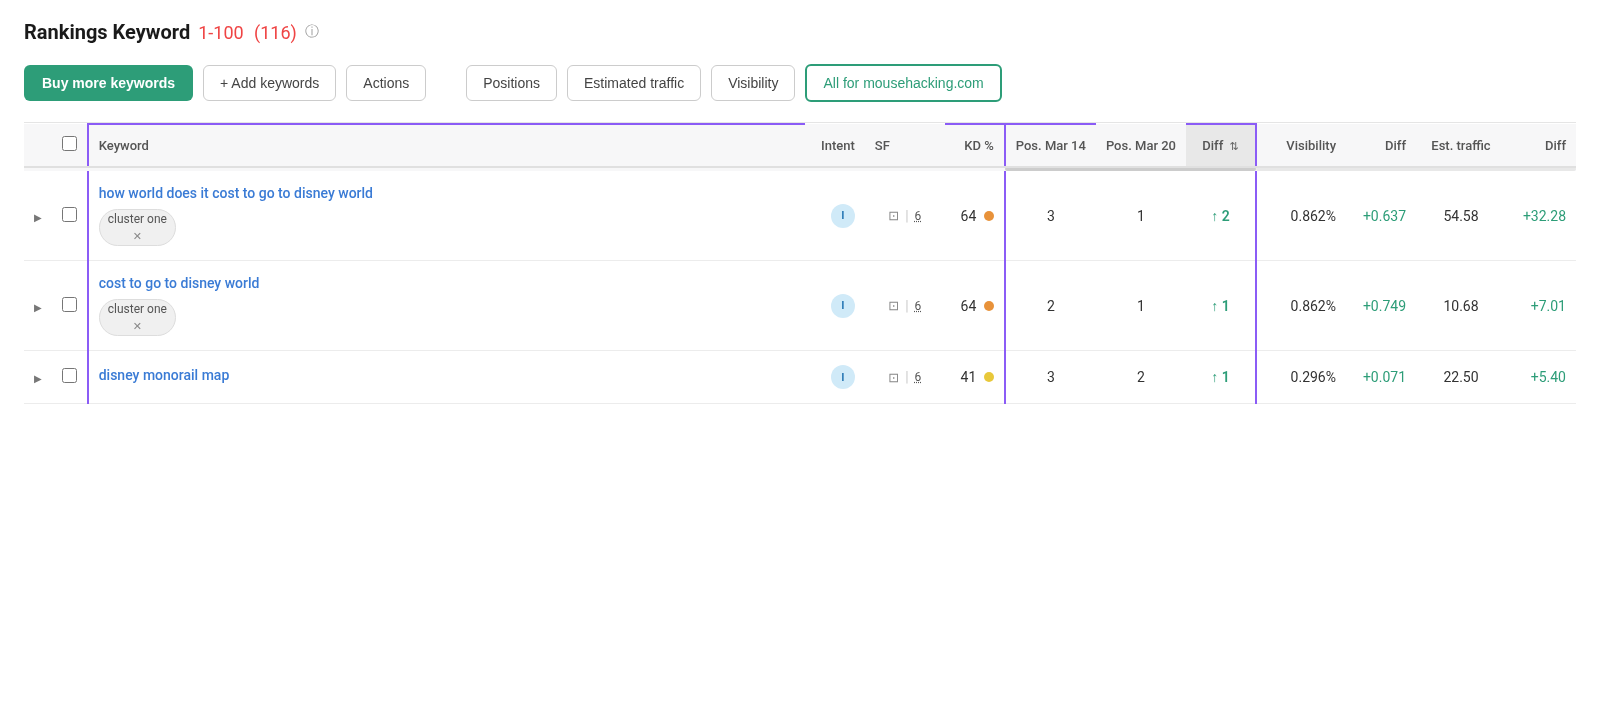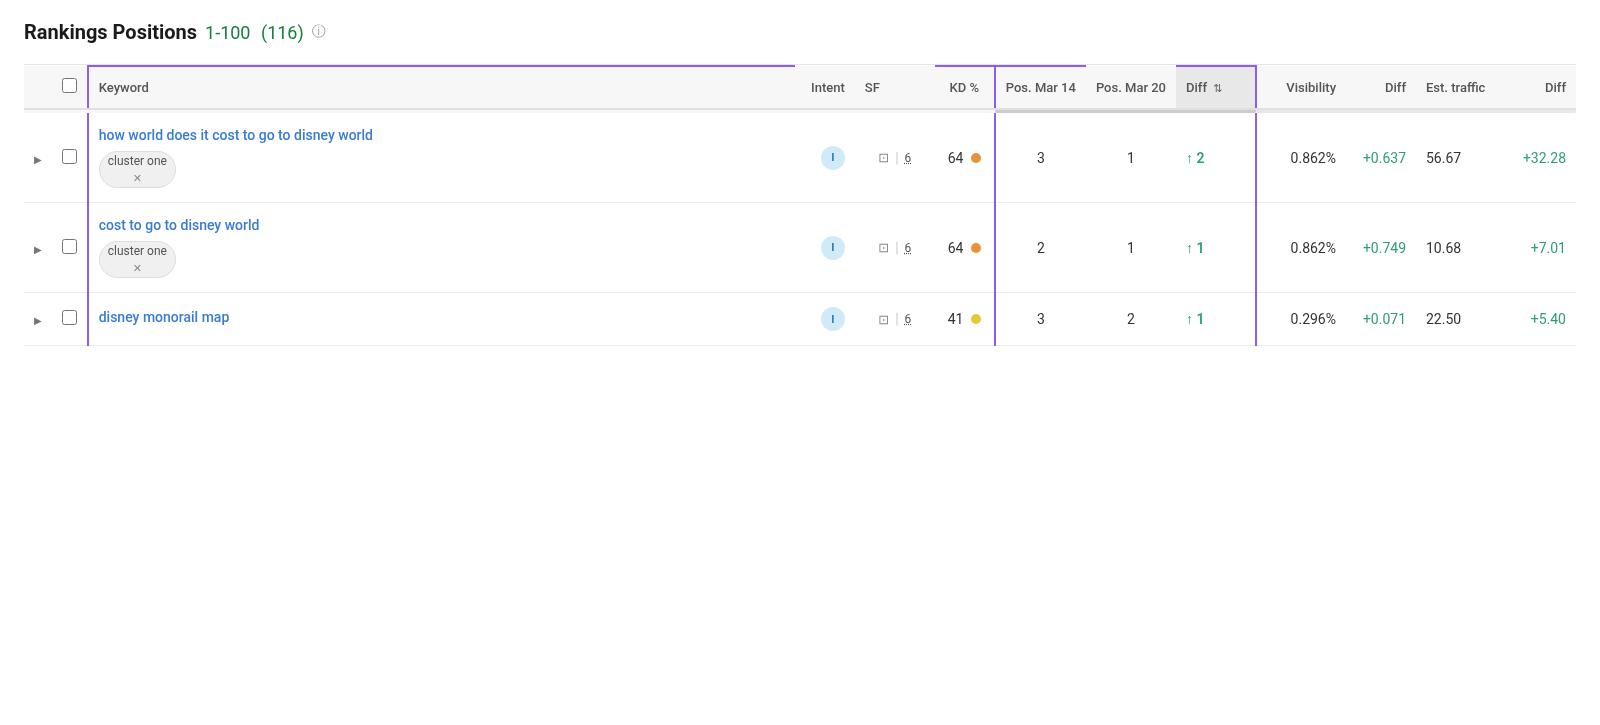--- a/index.html
+++ b/index.html
@@ -20,21 +20,21 @@
       margin-bottom: 20px;
     }
     .page-title-main {
       font-size: 20px;
       font-weight: 700;
       color: #1a1a1a;
     }
     .page-title-range {
       font-size: 18px;
       font-weight: 400;
-      color: #15803d;
+      color: #ef4444;
     }
     .info-icon {
       color: #999;
       font-size: 14px;
       cursor: pointer;
     }
     .toolbar {
       display: flex;
       align-items: center;
       gap: 10px;
@@ -117,27 +117,27 @@
       width: 24px;
       text-align: center;
       color: #888;
       cursor: pointer;
     }
     .col-keyword {
       min-width: 220px;
     }
     .col-intent { width: 60px; text-align: right; }
     .col-sf { width: 80px; }
-    .col-kd { width: 60px; text-align: center; }
+    .col-kd { width: 60px; text-align: right; }
     .col-pos1 { width: 90px; text-align: center; }
     .col-pos2 { width: 90px; text-align: center; }
-    .col-diff { width: 80px; text-align: left; }
+    .col-diff { width: 70px; text-align: center; }
     .col-visibility { width: 90px; text-align: right; }
     .col-vis-diff { width: 70px; text-align: right; }
-    .col-traffic { width: 90px; text-align: left; }
+    .col-traffic { width: 90px; text-align: center; }
     .col-traffic-diff { width: 70px; text-align: right; }
 
     .keyword-link {
       color: #3a7bd5;
       text-decoration: none;
       font-weight: 500;
       display: block;
       margin-bottom: 4px;
     }
     .cluster-tag {
@@ -237,28 +237,40 @@
       color: #ccc;
       margin: 0 2px;
     }
   </style>
 </head>
 <body>
 
 <div class="page-wrapper">
 
   <div class="page-header">
-    <span class="page-title-main">Rankings Positions</span>
+    <span class="page-title-main">Rankings Keyword</span>
     <span class="page-title-range">
       <span>1-100</span>
       <span style="margin-left:6px;">(116)</span>
     </span>
     <span class="info-icon">ⓘ</span>
   </div>
 
+  <div class="toolbar">
+    <button class="btn-primary">Buy more keywords</button>
+    <button class="btn-secondary">+ Add keywords</button>
+    <button class="btn-secondary">Actions</button>
+
+    <div style="width:20px;"></div>
+
+    <button class="btn-tab">Positions</button>
+    <button class="btn-tab">Estimated traffic</button>
+    <button class="btn-tab">Visibility</button>
+    <button class="btn-tab active">All for mousehacking.com</button>
+  </div>
 
   <div class="divider"></div>
 
   <div class="table-container">
     <div class="table-wrapper">
       <table>
         <thead>
           <tr>
             <th class="col-expand"></th>
             <th class="col-checkbox">
@@ -318,21 +330,21 @@
             </td>
             <td class="col-pos1" style="border-left: 2.5px solid #8b5cf6;">3</td>
             <td class="col-pos2">1</td>
             <td class="col-diff" style="border-right: 2.5px solid #8b5cf6;">
               <span class="diff-up">↑ 2</span>
             </td>
             <td class="col-visibility">0.862%</td>
             <td class="col-vis-diff">
               <span class="positive">+0.637</span>
             </td>
-            <td class="col-traffic">56.67</td>
+            <td class="col-traffic">54.58</td>
             <td class="col-traffic-diff">
               <span class="positive">+32.28</span>
             </td>
           </tr>
 
           <tr>
             <td class="col-expand">
               <span class="chevron">▶</span>
             </td>
             <td class="col-checkbox">

